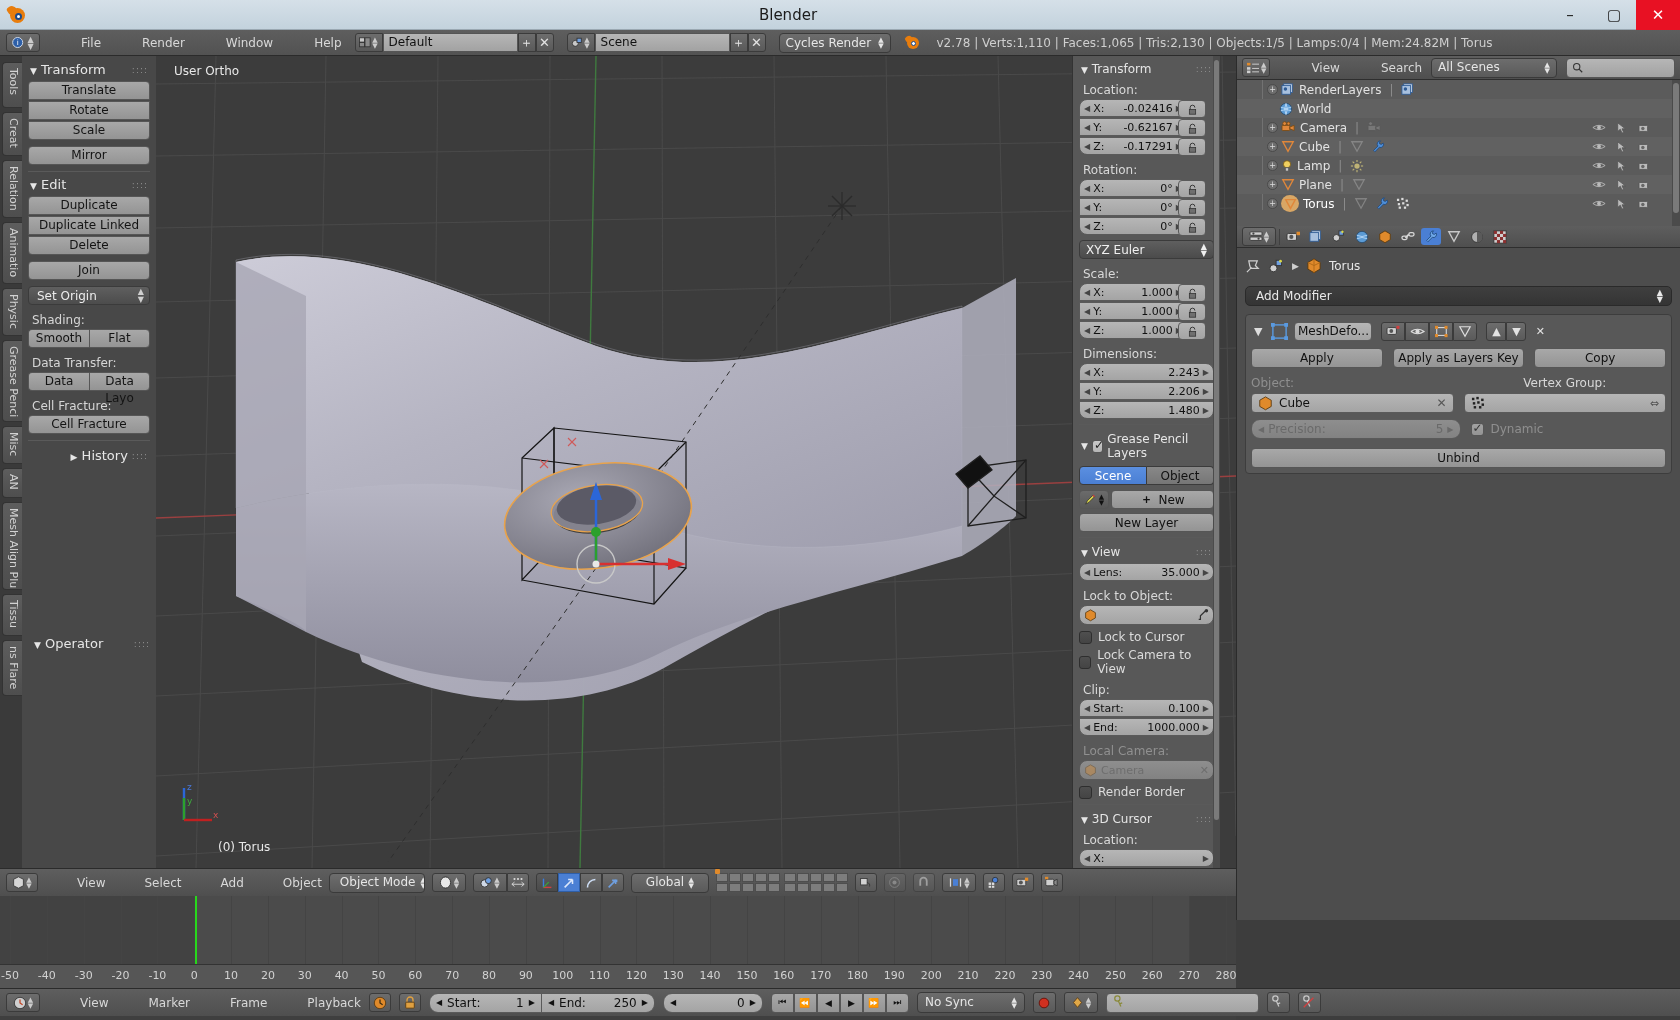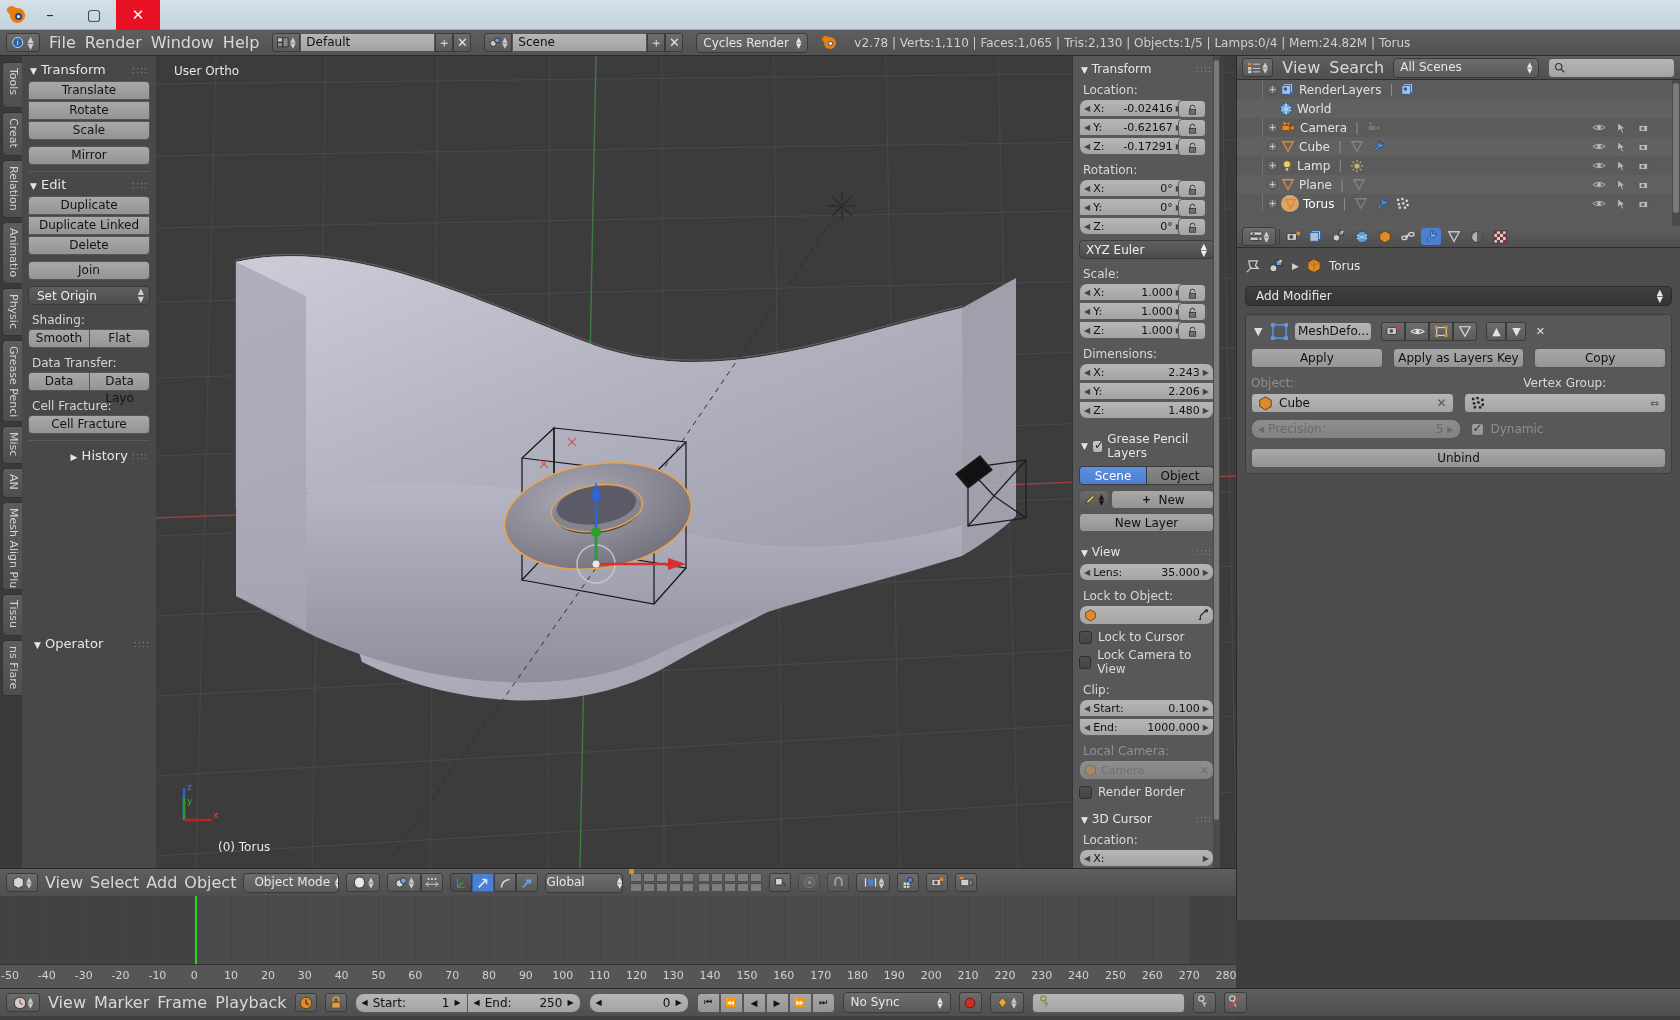--- a/index.html
+++ b/index.html
@@ -54,21 +54,21 @@
     background:linear-gradient(#b6b6b6,#a2a2a2);
     border:1px solid #555; border-radius:4px;
     color:#111; font-size:12px; height:19px; line-height:17px;
     display:flex;align-items:center; padding:0 5px; position:relative;
   }
   .panel-title{
     font-size:13px;color:#e6e6e6;display:flex;align-items:center;gap:4px;
   }
   .tri{font-size:9px;}
   .grip{ color:#8d8d8d; font-size:9px; letter-spacing:1px; }
-  .menu{color:#d8d8d8;font-size:16px;cursor:default;}
+  .menu{color:#d8d8d8;font-size:12px;cursor:default;margin-left:32px;}
   .iconbox{
     background:linear-gradient(#6d6d6d,#595959);border:1px solid #3b3b3b;
     border-radius:3px;height:19px;display:flex;align-items:center;justify-content:center;
     padding:0 3px;
   }
   .sep{width:1px;height:16px;background:#404040;}
   
   #infobar{
     position:absolute;left:0;top:30px;width:1680px;height:26px;
     background:linear-gradient(#5e5e5e,#525252);
@@ -266,20 +266,21 @@
 </style>
 </head>
 <body>
 
 <div id="titlebar">
   <div class="blender-logo">
     <div class="tail"></div>
       <div class="ring"></div>
       <div class="dot"></div>
   </div>
+  <div class="wtitle">Blender</div>
   <div class="wbtns">
     <div class="wbtn">–</div>
     <div class="wbtn">▢</div>
     <div class="wbtn close">✕</div>
   </div>
 </div>
 
 <div id="infobar">
   <div class="iconbox" style="width:34px">
     <svg width="13" height="13" viewBox="0 0 16 16">
@@ -595,21 +596,21 @@
           </svg>
       </div>
       <div class="iconbox" style="width:22px;border-radius:0 3px 3px 0">
         <svg width="14" height="14" viewBox="0 0 16 16">
             <path d="M3 13 L11 5 M11 5 L11 9 M11 5 L7 5" stroke="#6f9fe0" stroke-width="1.8" fill="none"></path>
             <rect x="10" y="4" width="3" height="3" fill="#6f9fe0"></rect>
           </svg>
       </div>
     </div>
 
-    <div class="btn hdr" style="width:78px;display:flex;align-items:center;justify-content:space-between;padding:0 0;height:20px">
+    <div class="btn hdr" style="width:78px;display:flex;align-items:center;justify-content:space-between;padding:0 14px;height:20px">
       <span>Global</span>
       <span style="font-size:7px;line-height:6px">▲<br>▼</span>
     </div>
 
     <div style="display:flex;gap:4px">
       <div style="display:grid;grid-template-columns:repeat(5,12px);grid-template-rows:repeat(2,9px);gap:1px;position:relative">
         <div style="position:absolute;left:-1px;top:-4px;width:5px;height:5px;background:#e08a2b;border-radius:1px"></div>
         <div style="background:#7d7d7d;border:1px solid #4e4e4e"></div>
           <div style="background:#7d7d7d;border:1px solid #4e4e4e"></div>
           <div style="background:#7d7d7d;border:1px solid #4e4e4e"></div>

